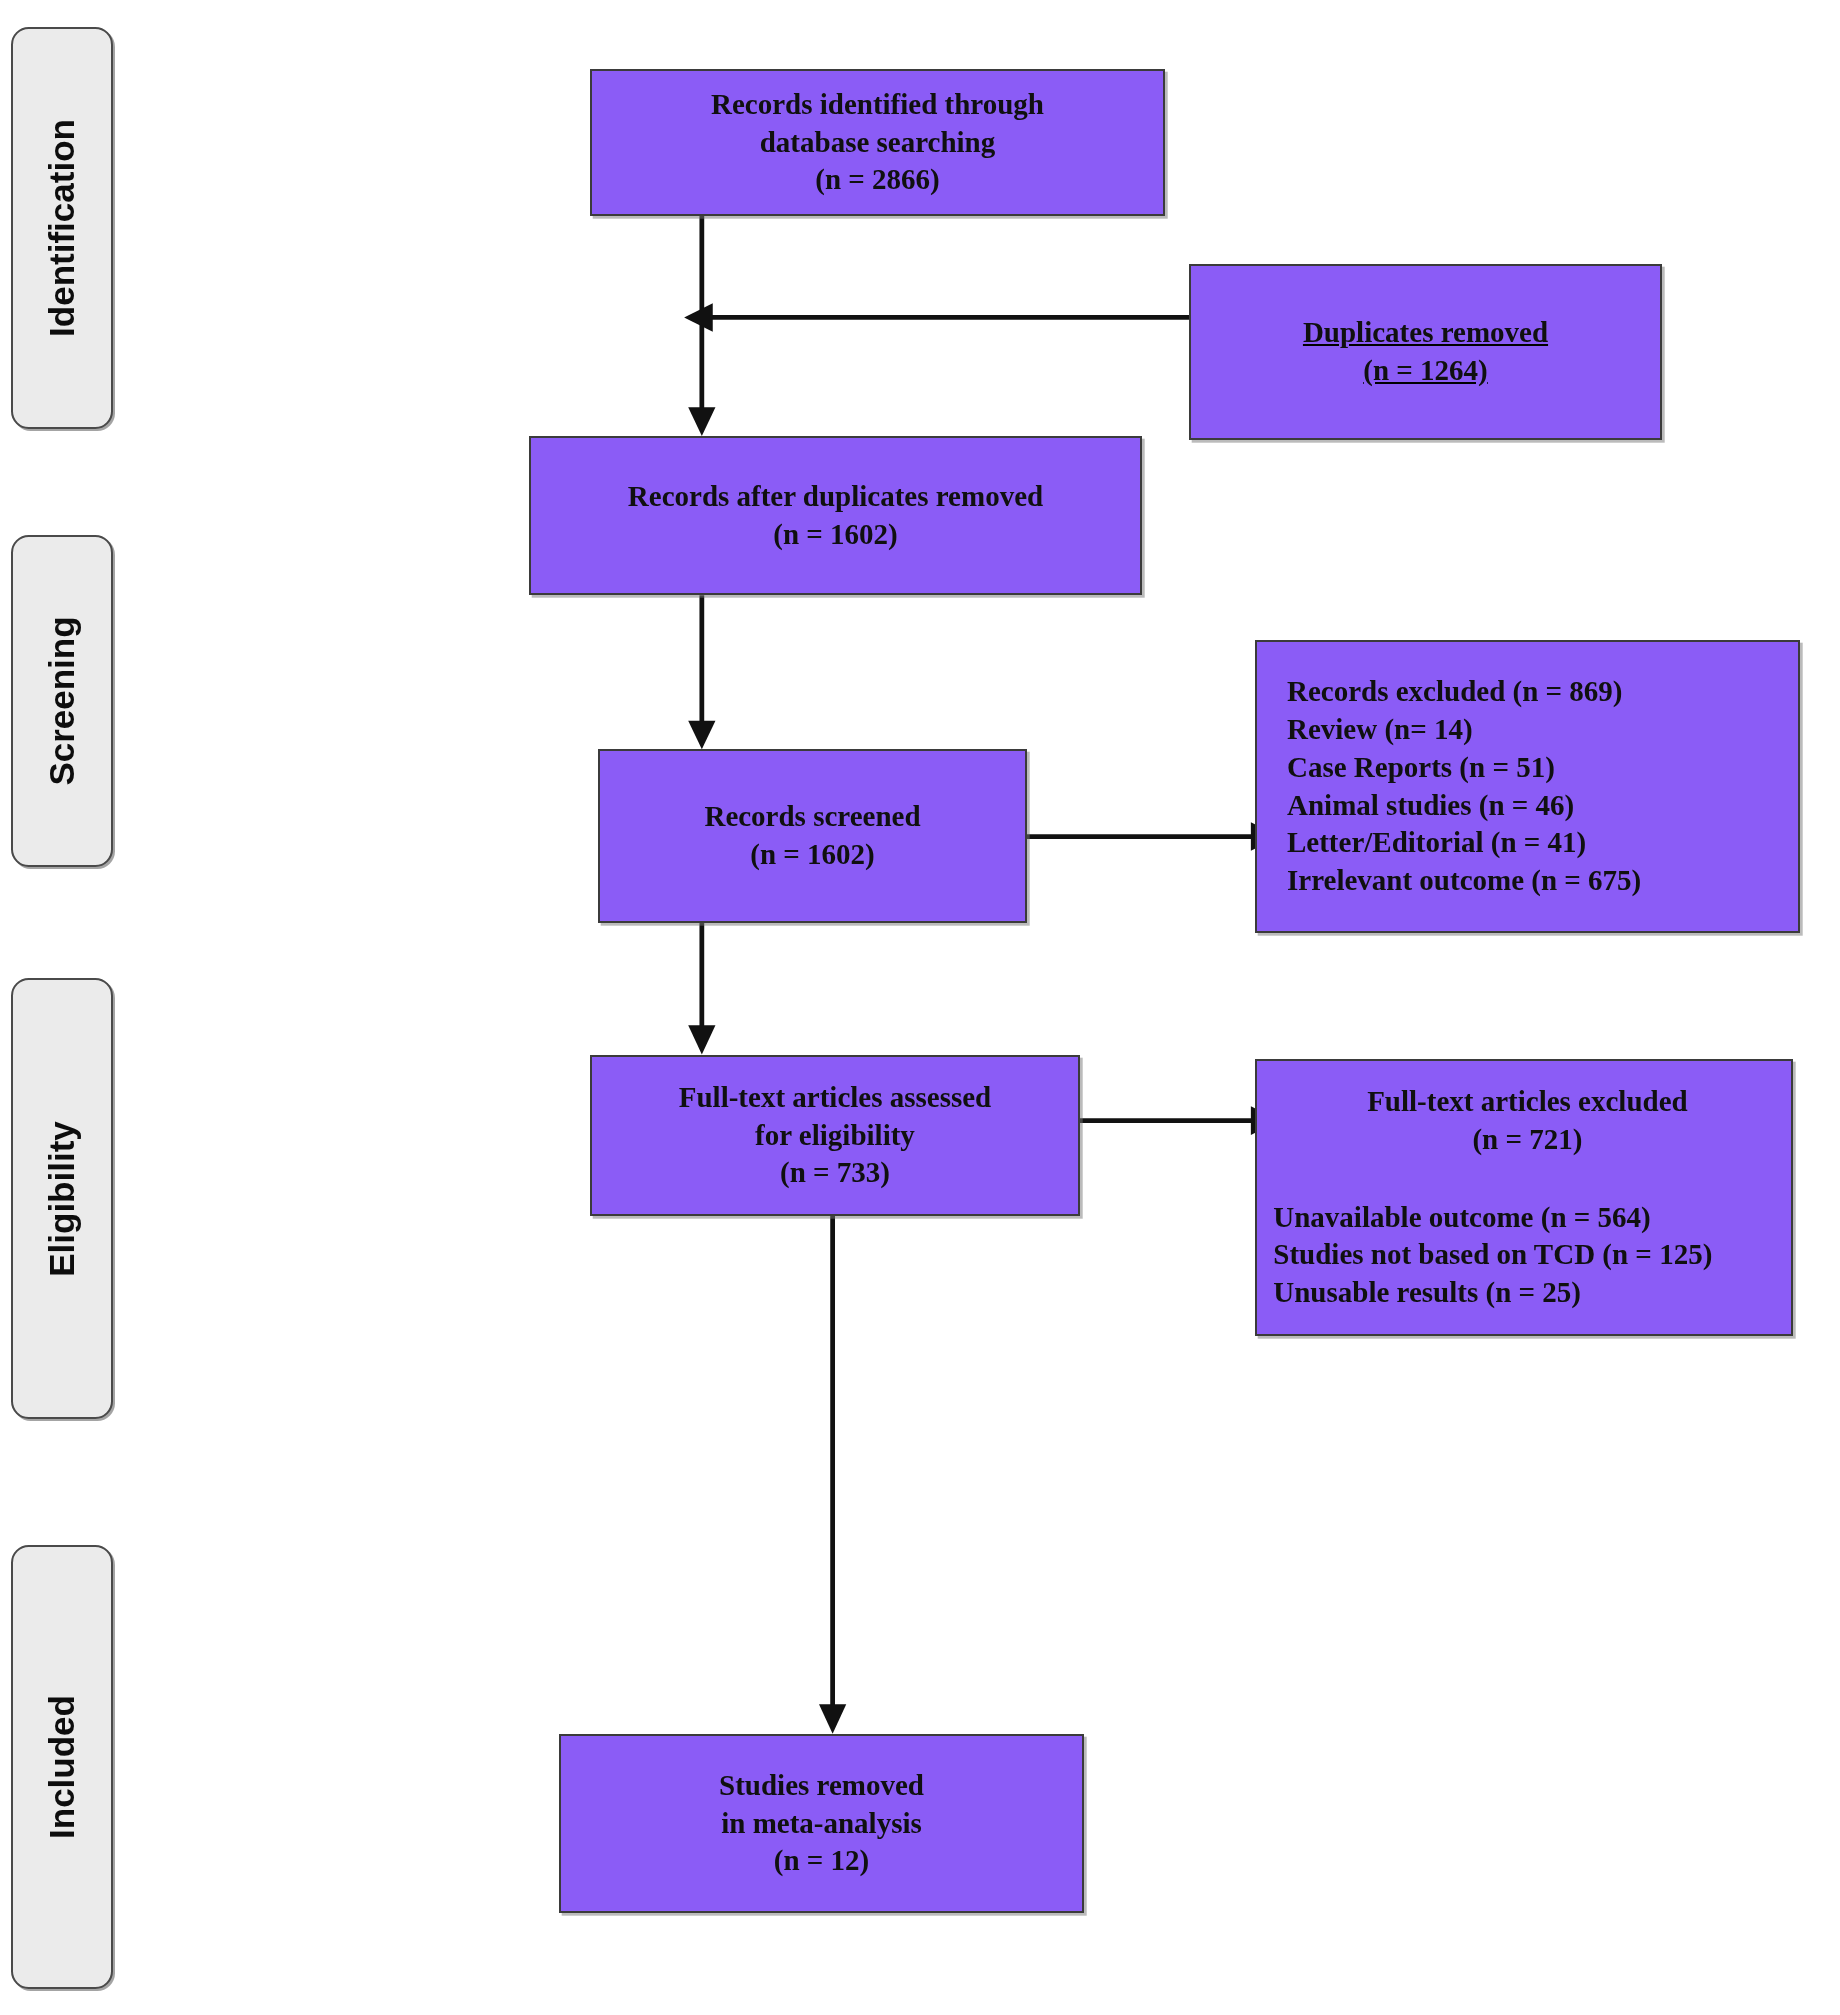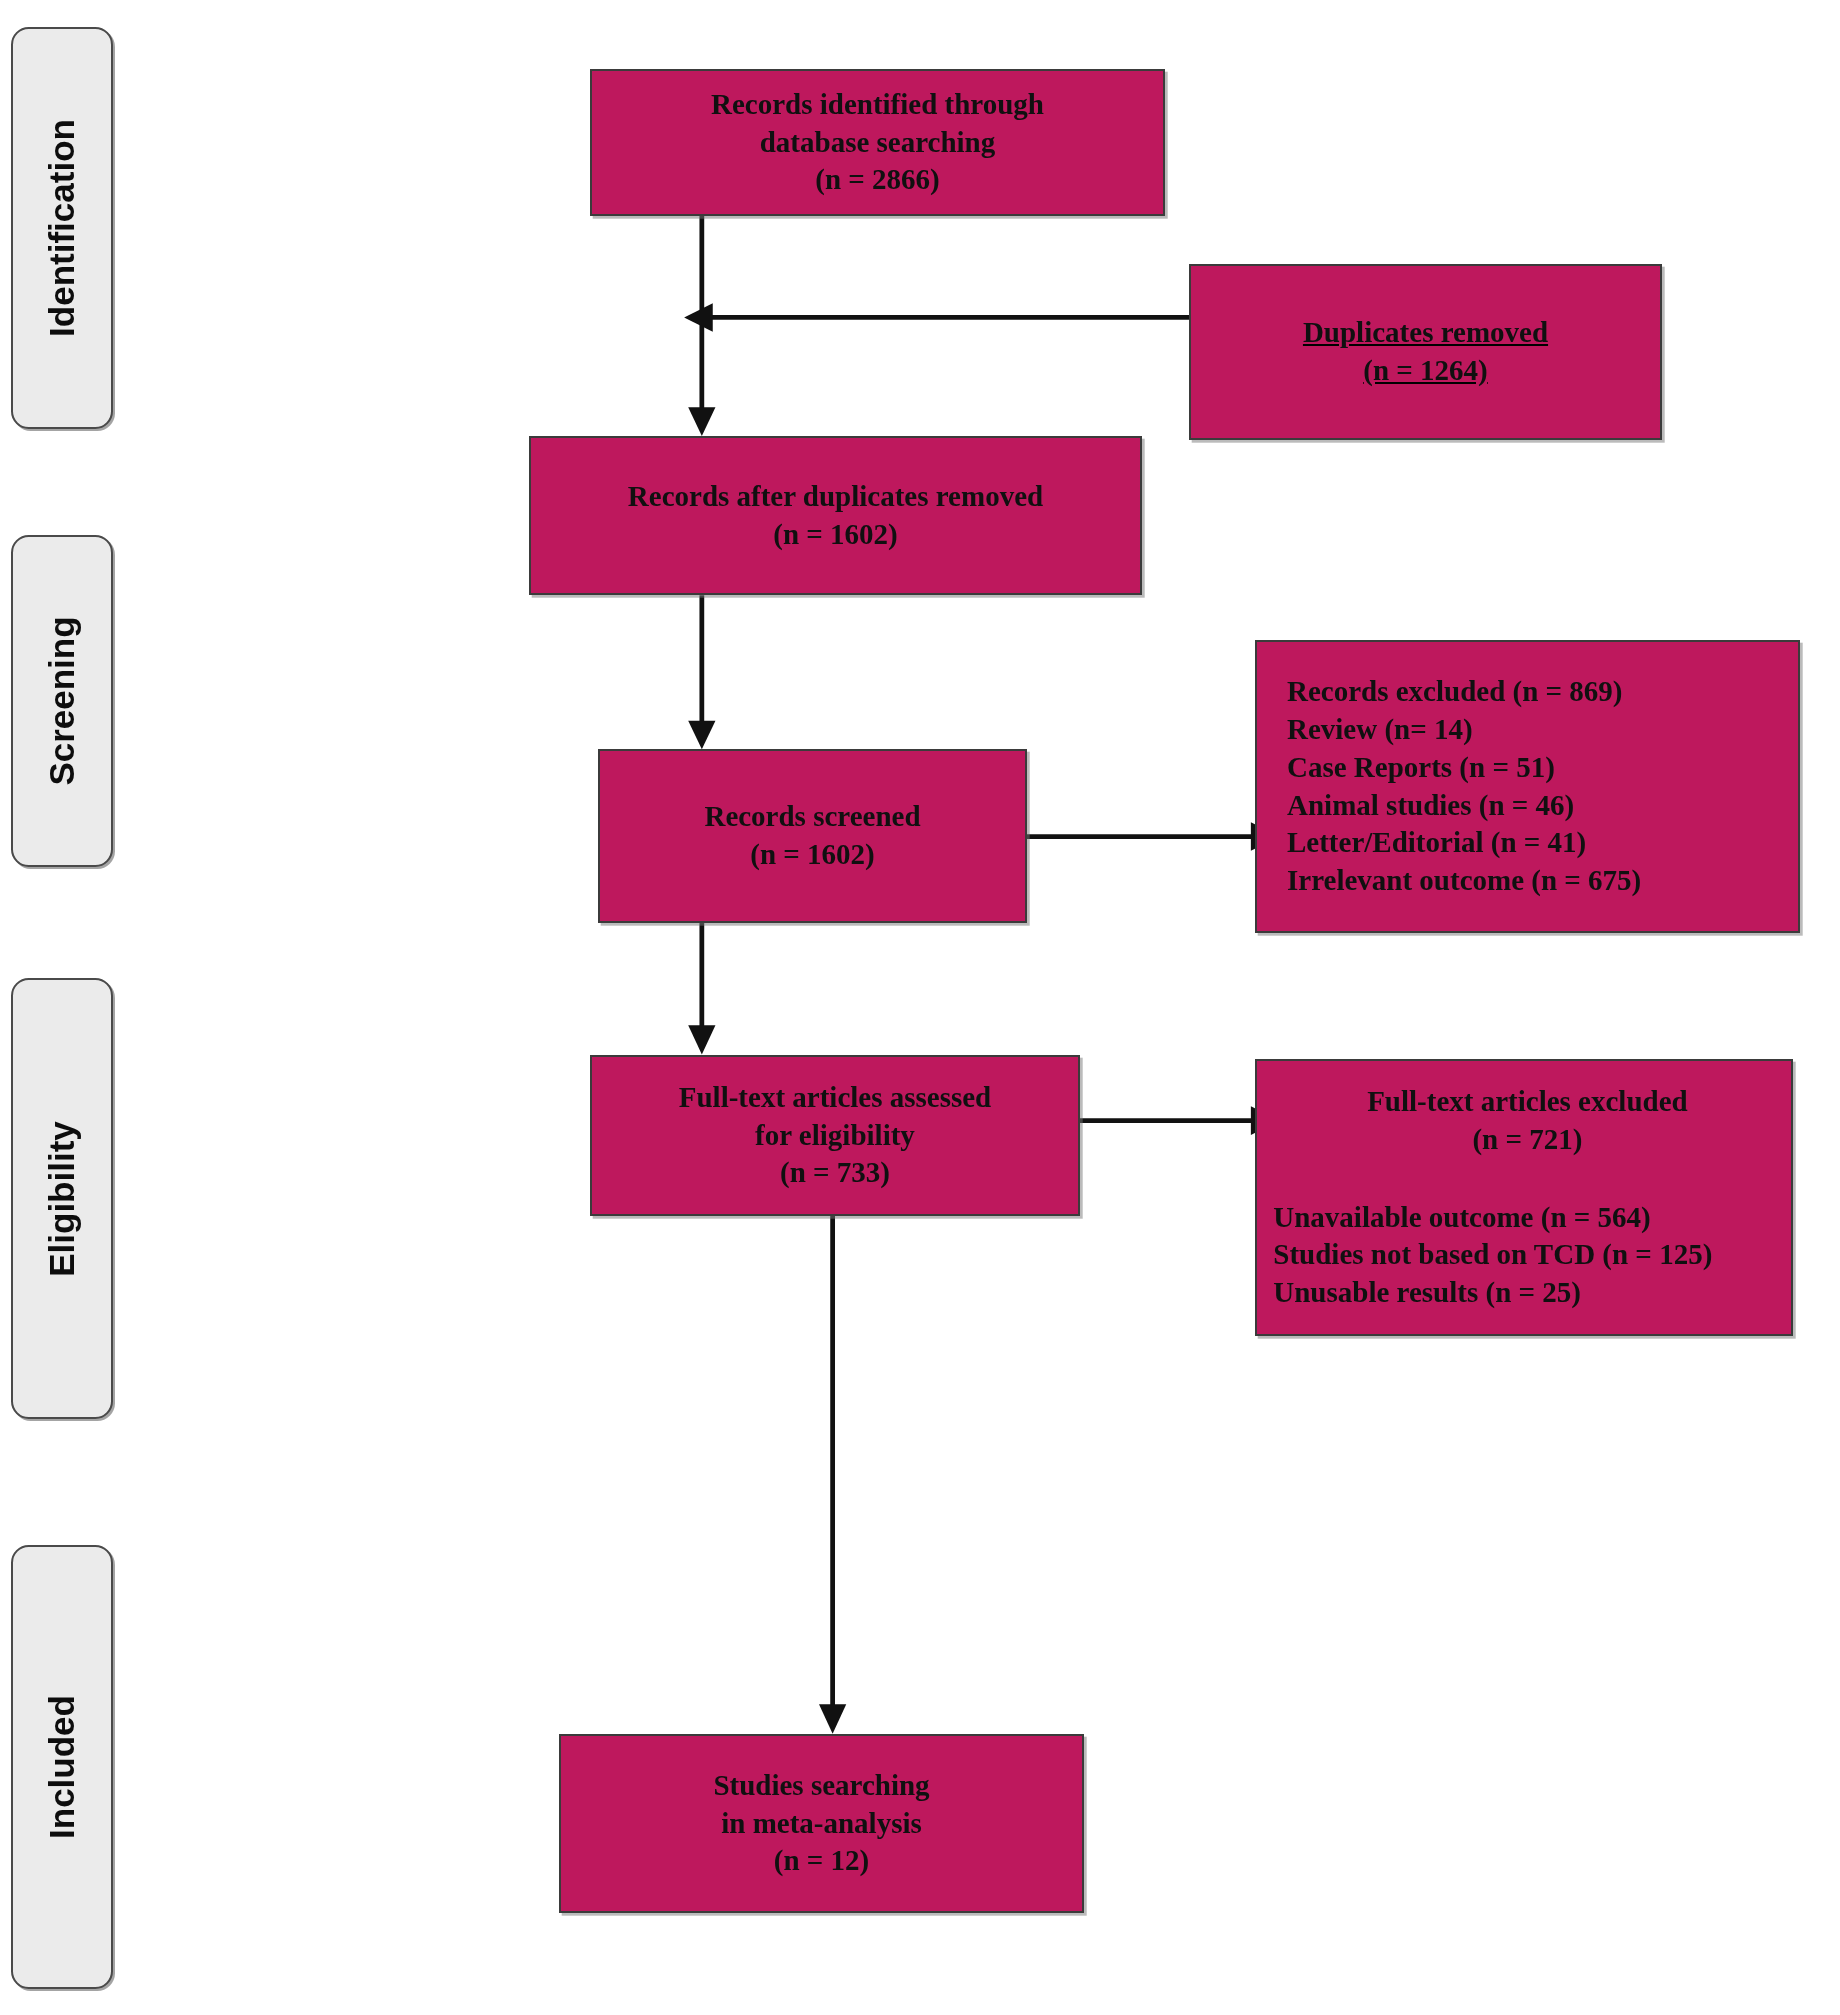--- a/index.html
+++ b/index.html
@@ -43,21 +43,21 @@
     font-size: 35px;
     letter-spacing: 0px;
     color: #0d0d0d;
     white-space: nowrap;
     transform: rotate(-90deg);
     transform-origin: center center;
   }
   
   .flow-box {
     position: absolute;
-    background: #be185d;
+    background: #8b5cf6;
     border: 2px solid #3b3b3b;
     box-shadow: 2.7px 2.7px 0 rgba(120,120,120,0.5);
     box-sizing: border-box;
     display: flex;
     flex-direction: column;
     align-items: center;
     justify-content: center;
     padding: 4.1px 9.5px;
   }
   .flow-box.align-left {
@@ -181,19 +181,19 @@
 
   <div class="flow-box align-left" style="left:1255px; top:1059px; width:538px; height:277px; padding-left:16.3px;">
     <div class="line" style="align-self:center;">Full-text articles excluded</div>
     <div class="line" style="align-self:center;">(n = 721)</div>
     <div class="line spacer-top">Unavailable outcome (n = 564)</div>
     <div class="line">Studies not based on TCD (n = 125)</div>
     <div class="line">Unusable results (n = 25)</div>
   </div>
 
   <div class="flow-box" style="left:559px; top:1734px; width:525px; height:179px;">
-    <div class="line">Studies searching</div>
+    <div class="line">Studies removed</div>
     <div class="line">in meta-analysis</div>
     <div class="line">(n = 12)</div>
   </div>
 
 </div>
 
 
 </body></html>

